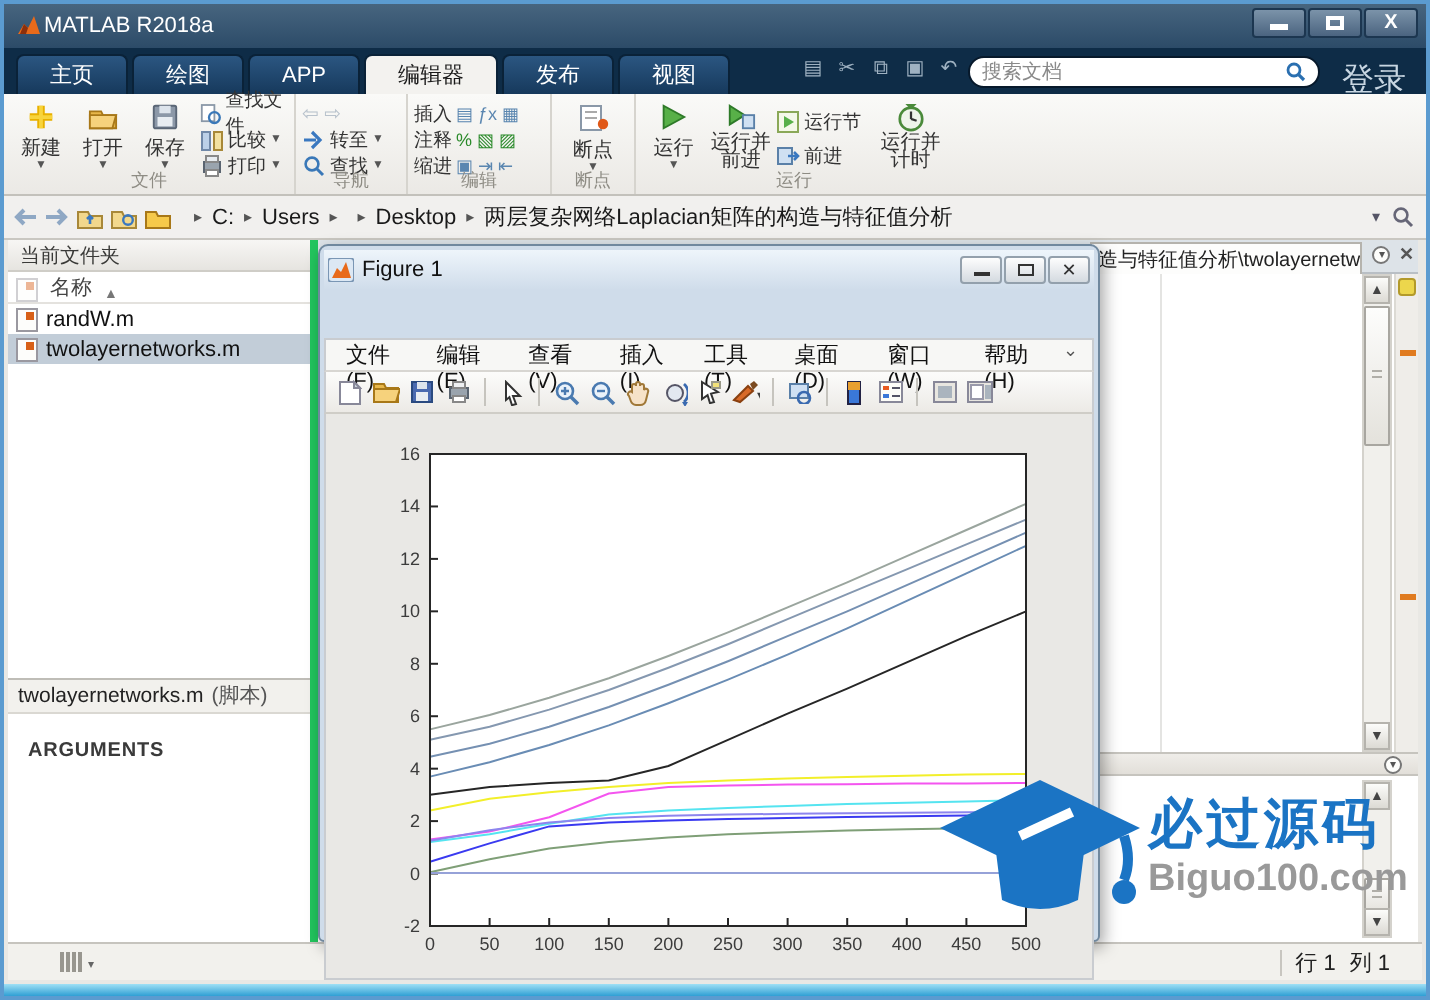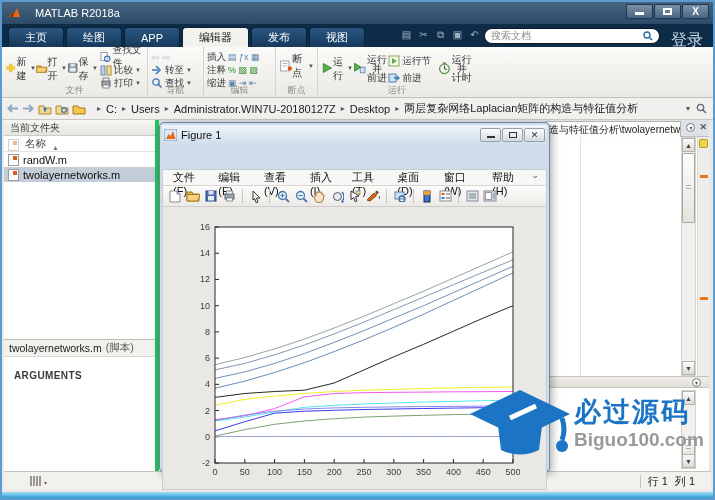--- a/index.html
+++ b/index.html
@@ -9,21 +9,21 @@
 
   
   .win{position:absolute;inset:0;border:2px solid #5b9bd0;background:#e9e8e4;}
   .win-bottom-edge{position:absolute;left:0;right:0;bottom:0;height:6px;
     background:linear-gradient(#9fe0f5,#2f9fd4);z-index:5;}
 
   
   .titlebar{position:absolute;left:0;top:0;right:0;height:22px;
     background:linear-gradient(#47657f,#2c4b68);display:flex;align-items:center;
     color:#fff;font-size:11px;padding-left:6px;}
-  .titlebar .app-title{margin-left:14px;}
+  .titlebar .app-title{margin-left:1px;}
   .win-controls{position:absolute;right:4px;top:2px;display:flex;gap:1px;}
   .wbtn{width:27px;height:15px;background:linear-gradient(#7b93a9,#4b6480);
     border:1px solid #1c3650;border-radius:2px;position:relative;}
   .wbtn .g-min{position:absolute;left:8px;bottom:3px;width:9px;height:3px;background:#fff;}
   .wbtn .g-max{position:absolute;left:8px;top:3px;width:9px;height:7px;border:2px solid #fff;}
   .wbtn .g-close{position:absolute;inset:0;color:#fff;font-size:10px;font-weight:bold;
     text-align:center;line-height:14px;}
 
   
   .tabrow{position:absolute;left:0;top:22px;right:0;height:23px;background:#0e2c47;}
@@ -41,21 +41,21 @@
   .login{position:absolute;right:10px;top:6px;font-size:16px;color:#c8d6e2;}
 
   
   .ribbon{position:absolute;left:0;top:45px;right:0;height:51px;
     background:linear-gradient(#fafaf8,#ebe9e5);border-bottom:1px solid #c3c1bb;
     display:flex;}
   .rgroup{position:relative;height:100%;border-right:1px solid #d6d4ce;padding:2px 3px 12px 3px;}
   .rgroup-label{position:absolute;left:0;right:0;bottom:0;text-align:center;
     font-size:9px;color:#8e8c84;}
   .bigbtns{display:flex;height:100%;}
-  .bigbtn{width:31px;display:flex;flex-direction:row;align-items:center;
+  .bigbtn{width:31px;display:flex;flex-direction:column;align-items:center;
     justify-content:flex-start;padding-top:2px;font-size:10px;color:#333;}
   .bigbtn .lbl{margin-top:1px;}
   .caret{font-size:6px;color:#555;line-height:4px;}
   .smallcol{display:flex;flex-direction:column;justify-content:flex-start;gap:1px;padding-top:2px;}
   .smallbtn{display:flex;align-items:center;gap:2px;font-size:9.5px;color:#333;height:12px;}
   .icon12{width:12px;height:12px;display:inline-block;}
   .icon16{width:17px;height:16px;display:inline-block;}
 
   
   .crumbbar{position:absolute;left:0;top:96px;right:0;height:22px;background:#f1f0ee;
@@ -387,21 +387,20 @@
       </svg>
       <svg width="14" height="12" viewBox="0 0 14 12">
         <path d="M1 3 h5 l1 2 h6 v6 h-12 z" fill="#f6c94a" stroke="#a87818"></path>
       </svg>
     </span>
     <span class="crumb-sep">▸</span>
     <span>C:</span>
     <span class="crumb-sep">▸</span>
     <span>Users</span>
     <span class="crumb-sep">▸</span>
-    <span>Administrator.WIN7U-20180127Z</span>
     <span class="crumb-sep">▸</span>
     <span>Desktop</span>
     <span class="crumb-sep">▸</span>
     <span>两层复杂网络Laplacian矩阵的构造与特征值分析</span>
     <span class="crumb-right">
       <span style="font-size:8px;">▾</span>
       <svg width="11" height="11" viewBox="0 0 11 11">
         <circle cx="4.5" cy="4.5" r="3.2" fill="none" stroke="#667" stroke-width="1.3"></circle>
         <line x1="7" y1="7" x2="10" y2="10" stroke="#667" stroke-width="1.5"></line>
       </svg>

